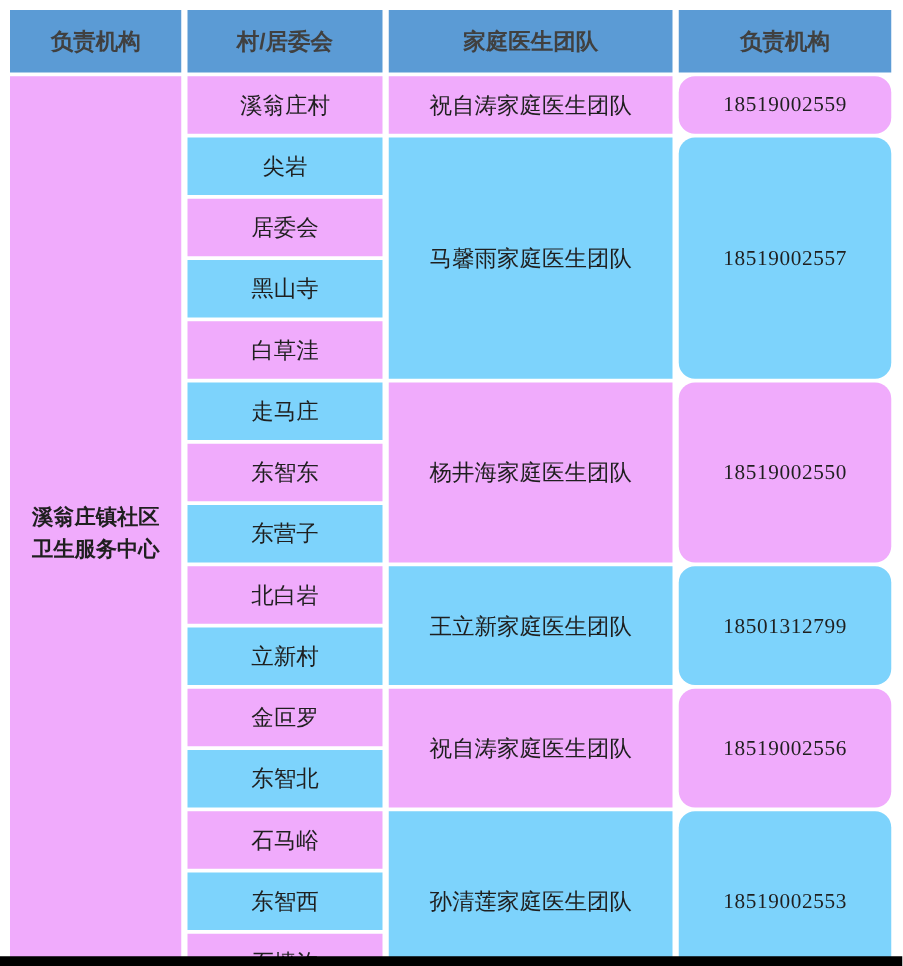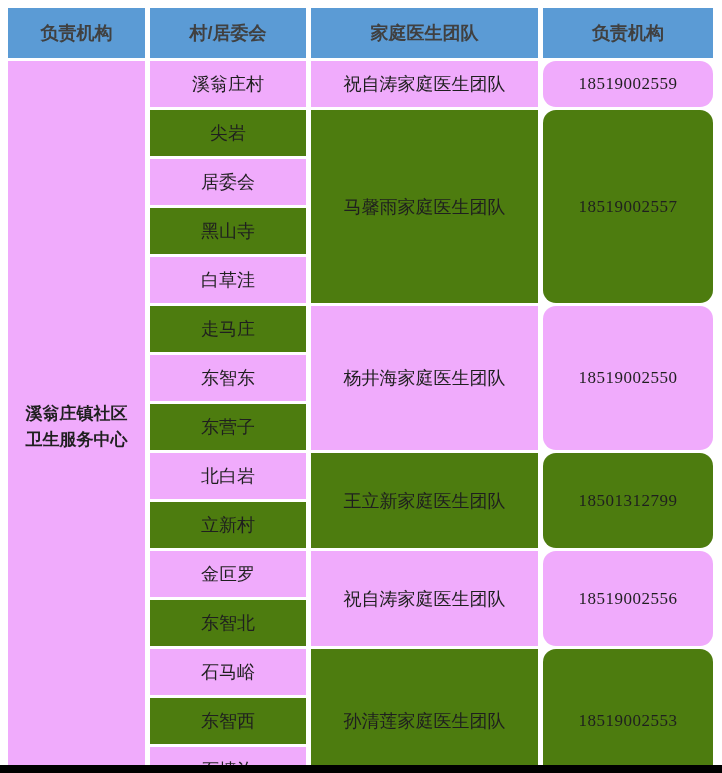--- a/index.html
+++ b/index.html
@@ -33,21 +33,21 @@
     vertical-align: middle;
   }
   td {
     text-align: center;
     vertical-align: middle;
     font-size: 18px;
     height: 44px;
     overflow: hidden;
   }
   .peach { background: #f0abfc; }
-  .blue  { background: #4d7c0f; }
+  .blue  { background: #7dd3fc; }
   .phone-cell {
     font-size: 17px;
     letter-spacing: 0.5px;
     border-radius: 13px;
   }
   .inst-text {
     width: 6em;
     margin: 0 auto;
     font-weight: bold;
     font-size: 17px;

